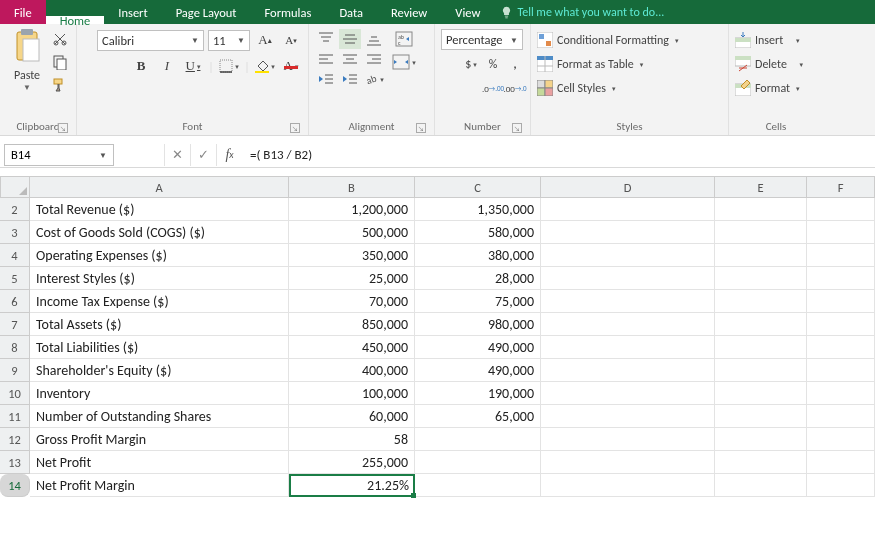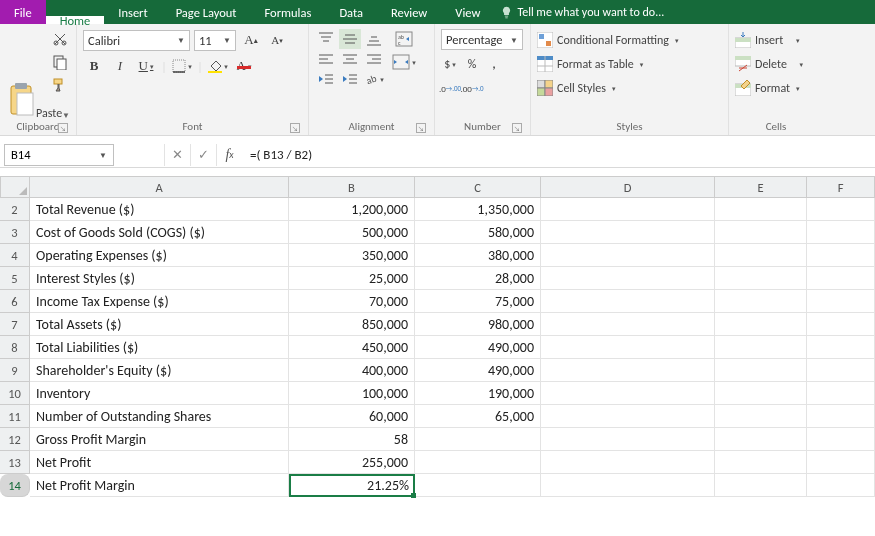--- a/index.html
+++ b/index.html
@@ -1,44 +1,44 @@
 <!DOCTYPE html>
 <html><head>
 <meta charset="utf-8">
 <style>
 * { margin: 0; padding: 0; box-sizing: border-box; font-family: "Segoe UI", Calibri, Arial, sans-serif; }
 body { background: #fff; width: 875px; height: 536px; overflow: hidden; user-select: none; font-size: 13px; }
 
 
 .tab-strip { background: #166a3a; height: 24px; display: flex; align-items: stretch; color: #fff; font-size: 12.5px; }
 .tab { padding: 0 14px; display: flex; align-items: center; cursor: pointer; }
-.tab.file { background: #a21caf; }
+.tab.file { background: #be185d; }
 .tab.active { background: #fff; color: #1a7d46; font-weight: 400; margin-top: 16px; }
-.tell-me { display: flex; align-items: center; color: #ffffff; font-size: 12px; padding-left: 6px; gap: 4px; }
+.tell-me { display: flex; align-items: center; color: #5eead4; font-size: 12px; padding-left: 6px; gap: 4px; }
 .bulb { width: 13px; height: 13px; display: inline-block; }
 .bulb svg { width: 100%; height: 100%; }
 
 
 .ribbon { background: #f3f3f3; border-bottom: 1px solid #d9d9d9; height: 112px; display: flex; }
 .group { border-right: 1px solid #e1e1e1; padding: 3px 6px 0 6px; display: flex; flex-direction: column; height: 100%; }
 .group-body { flex: 1; display: flex; }
 .group-label { text-align: center; font-size: 11px; color: #6a6a6a; padding-bottom: 2px; position: relative; }
 .dlg-launcher { position: absolute; right: 2px; bottom: 2px; width: 10px; height: 10px; border: 1px solid #aaa; font-size: 7px; color: #888; display: flex; align-items: center; justify-content: center; }
 
 
-.clip-col { display: flex; flex-direction: row; align-items: flex-end; justify-content: flex-start; width: 42px; }
+.clip-col { display: flex; flex-direction: column; align-items: center; justify-content: flex-start; width: 42px; }
 .paste-icon { width: 30px; height: 34px; margin-top: 2px; }
 .paste-label { font-size: 12px; color: #444; margin-top: 2px; }
 .paste-dd { font-size: 8px; color: #666; }
 .clip-side { display: flex; flex-direction: column; gap: 4px; padding: 4px 2px 0 4px; }
 .mini-icon { width: 16px; height: 16px; }
 
 
 .font-body { flex-direction: column; gap: 4px; padding-top: 2px; }
-.row { display: flex; align-items: center; gap: 4px; }
+.row { display: flex; align-items: center; gap: 4px; justify-content: flex-end; }
 .combo { background: #fff; border: 1px solid #c0c0c0; height: 21px; display: flex; align-items: center; padding: 0 4px; font-size: 12.5px; color: #333; }
 .combo .combo-text { flex: 1; text-align: left; }
 .combo .caret { font-size: 8px; color: #555; margin-left: 4px; }
 .btn-sq { width: 22px; height: 22px; display: flex; align-items: center; justify-content: center; color: #444; font-size: 13px; border: 1px solid transparent; }
 .btn-sq.small { width: 18px; height: 20px; font-size: 12px; }
 .btn-sq svg { width: 14px; height: 14px; }
 .bold { font-weight: bold; font-family: "Times New Roman", serif; }
 .italic { font-style: italic; font-family: "Times New Roman", serif; }
 .uline { text-decoration: underline; font-family: "Times New Roman", serif; }
 .dd-caret { font-size: 7px; color: #555; margin-left: 2px; }

